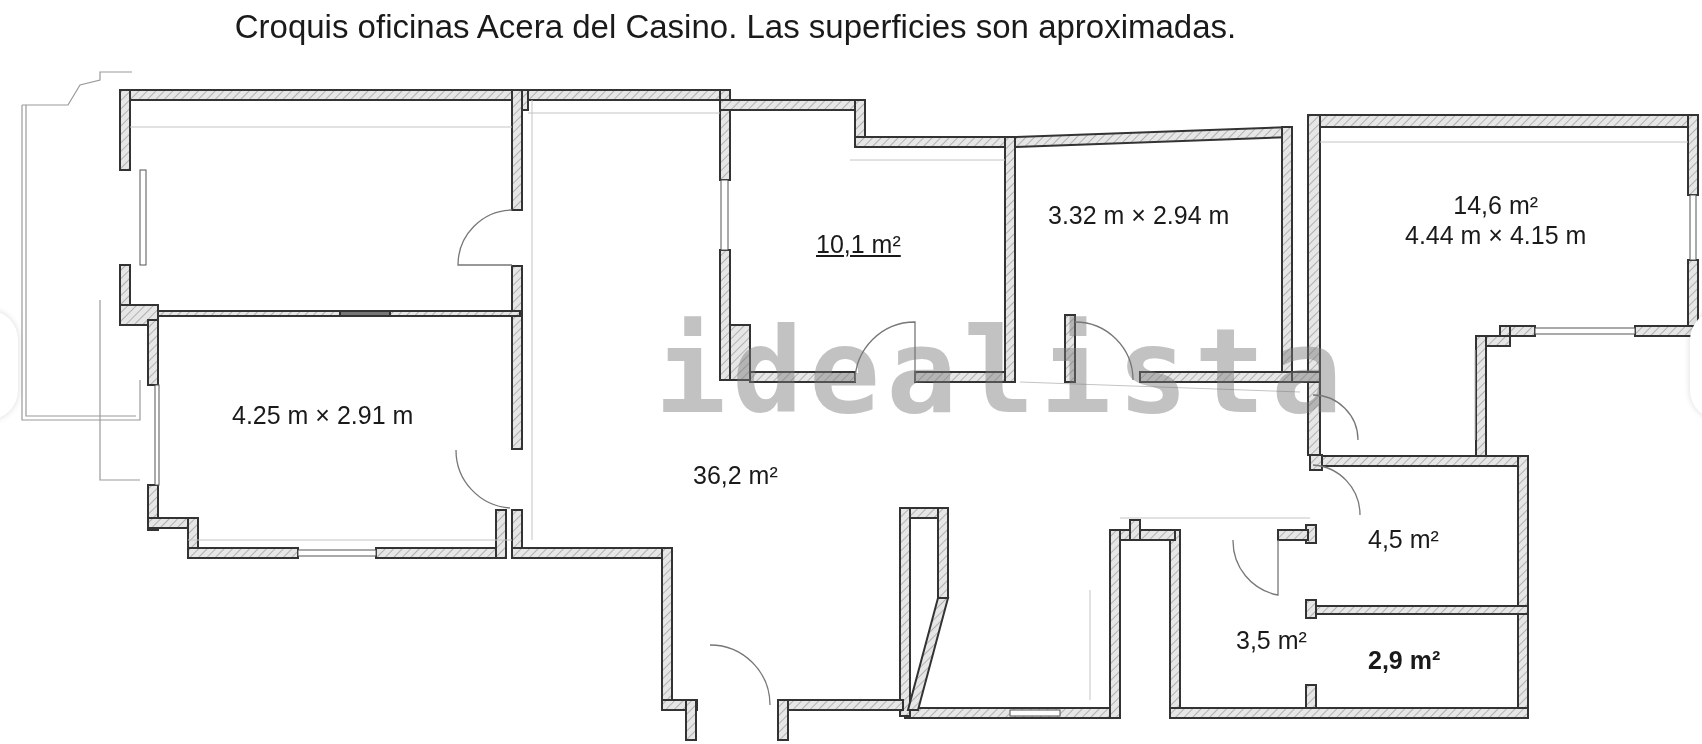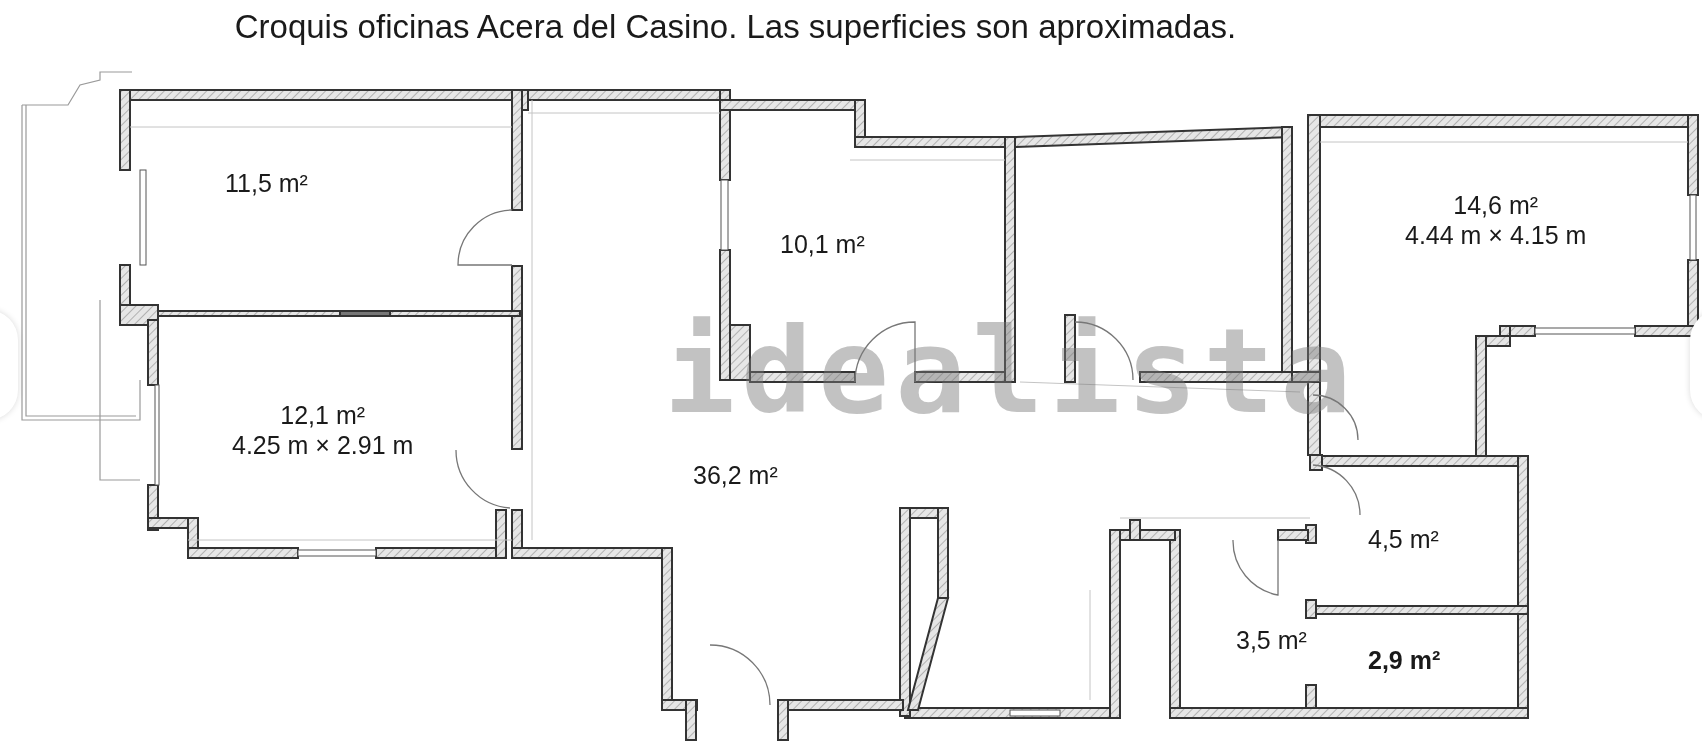--- a/index.html
+++ b/index.html
@@ -4,21 +4,21 @@
 <style>
   html, body { margin:0; padding:0; background:#ffffff; }
   body { width:1702px; height:744px; position:relative; overflow:hidden; font-family:"Liberation Sans", sans-serif; }
   .title { position:absolute; left:0; top:8px; width:1471px; text-align:center; font-size:33px; color:#1a1a1a; }
   svg { position:absolute; left:0; top:0; }
   .wall { fill:url(#hatch); stroke:#333; stroke-width:2; }
   .thin { fill:none; stroke:#9a9a9a; stroke-width:1.2; }
   .dim { fill:none; stroke:#c4c4c4; stroke-width:1; }
   .door { fill:none; stroke:#777; stroke-width:1.3; }
   .label { position:absolute; text-align:center; color:#1a1a1a; font-size:25px; line-height:30px; white-space:nowrap; }
-  .watermark { position:absolute; left:655px; top:312px; font-size:118px; font-weight:bold; color:rgba(120,120,120,0.45); letter-spacing:6px; font-family:"DejaVu Sans Mono", monospace; line-height:1;margin-left:9px; }
+  .watermark { position:absolute; left:655px; top:312px; font-size:118px; font-weight:bold; color:rgba(120,120,120,0.45); letter-spacing:6px; font-family:"DejaVu Sans Mono", monospace; line-height:1; }
   .nav-arrow { position:absolute; width:60px; height:110px; border-radius:55px; background:#fff; box-shadow:0 0 6px rgba(0,0,0,0.15); }
 </style>
 </head>
 <body>
 
 <div class="title">Croquis oficinas Acera del Casino. Las superficies son aproximadas.</div>
 
 <svg width="1702" height="744" viewBox="0 0 1702 744">
   <defs>
     <pattern id="hatch" patternUnits="userSpaceOnUse" width="6" height="6" patternTransform="rotate(45)">
@@ -144,30 +144,29 @@
     <line class="dim" x1="1120" y1="518" x2="1310" y2="518"></line>
     <line class="dim" x1="1090" y1="590" x2="1090" y2="700"></line>
     <line class="dim" x1="1020" y1="382" x2="1300" y2="392"></line>
     <line class="dim" x1="1475" y1="350" x2="1475" y2="440"></line>
   </g>
 </svg>
 
 <div class="watermark">idealista</div>
 
 <div class="label" style="left:225px; top:168px;">
-  <div>11,5 m²</div>
 </div>
 <div class="label" style="left:232px; top:400px;">
-  <div>12,1 m²</div>
   <div>4.25 m × 2.91 m</div>
 </div>
-<div class="label" style="left:780px; top:229px;">
+<div class="label" style="left:816px; top:229px;text-decoration:underline;">
   <div>10,1 m²</div>
 </div>
 <div class="label" style="left:1048px; top:200px;">
+  <div>3.32 m × 2.94 m</div>
 </div>
 <div class="label" style="left:1405px; top:190px;text-align:center;">
   <div>14,6 m²</div>
   <div>4.44 m × 4.15 m</div>
 </div>
 <div class="label" style="left:693px; top:460px;">
   <div>36,2 m²</div>
 </div>
 <div class="label" style="left:1236px; top:598px;margin-top:27px;">
   <div>3,5 m²</div>

